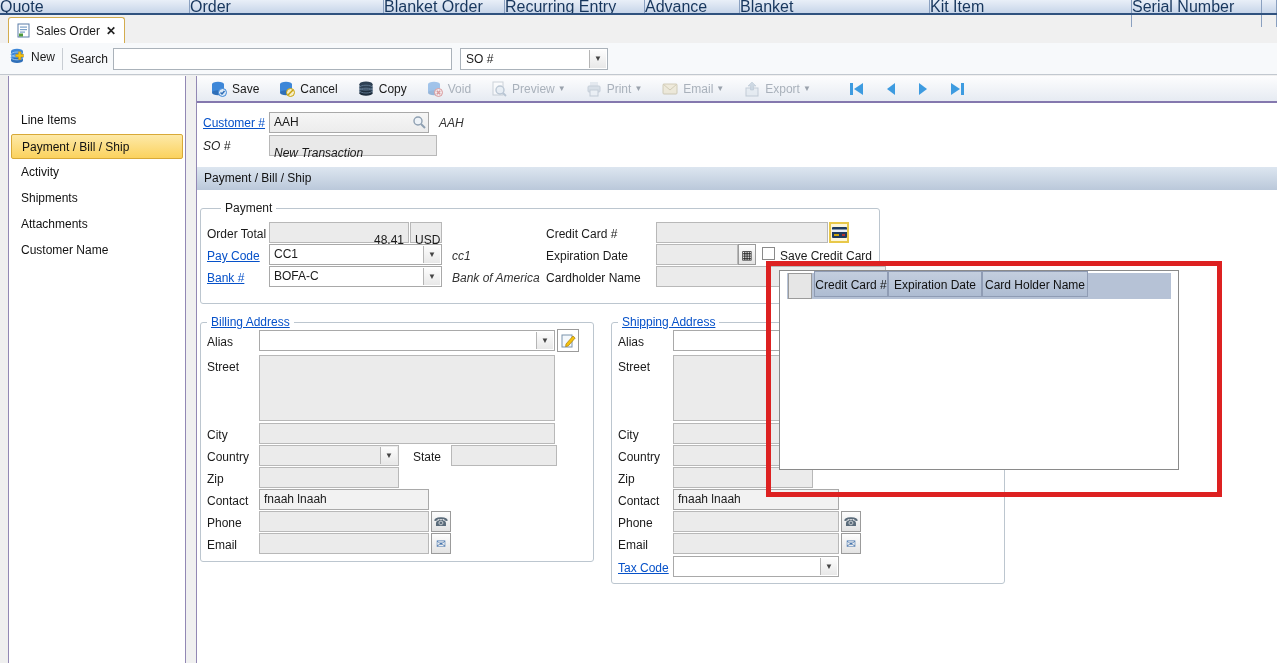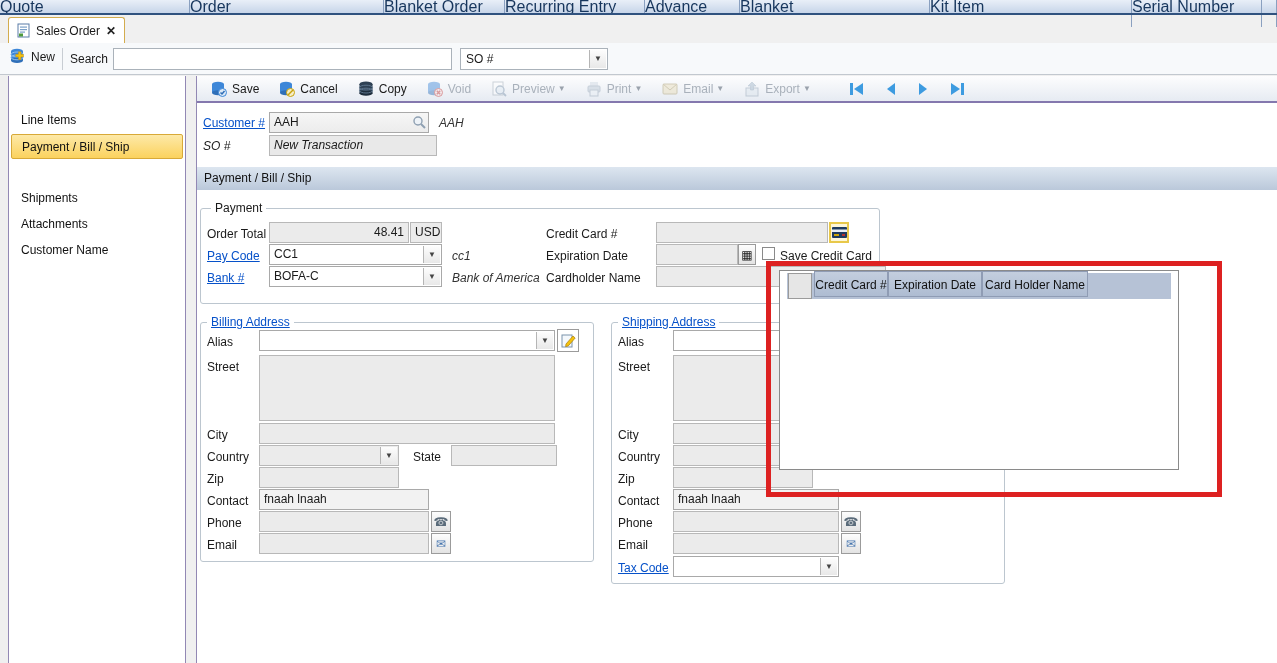--- a/index.html
+++ b/index.html
@@ -34,21 +34,21 @@
   .tbtn{display:flex;align-items:center;gap:5px;padding:2px 8px;color:#1a1a1a;}
   .tbtn.dis{color:#a9b1bb;}
   .tbtn.dis svg{opacity:.45;}
   .tb-dd{font-size:8px;color:#9aa2ac;margin-left:-2px;}
   .navbtn{padding:1px 6px;display:flex;align-items:center;}
   
   .lbl{position:absolute;height:20px;line-height:20px;color:#1a1a1a;}
   .link{color:#0651c9;text-decoration:underline;}
   .ital{font-style:italic;}
   .echo{font-style:italic;color:#333;}
-  .inp{position:absolute;background:#ebebeb;border:1px solid #b8b8b8;box-sizing:border-box;height:21px;line-height:19px;padding:0 4px;}
+  .inp{position:absolute;background:#ebebeb;border:1px solid #b8b8b8;box-sizing:border-box;height:21px;line-height:19px;padding:8px 4px;}
   .inpw{position:absolute;background:#fff;border:1px solid #a9a9a9;box-sizing:border-box;height:21px;line-height:19px;padding:0 4px;}
   .group{position:absolute;border:1px solid #bcc6cf;border-radius:3px;}
   .legend{position:absolute;background:#fff;padding:0 4px;height:14px;line-height:14px;}
   .secbar{left:0px;top:91px;width:1081px;height:23px;background:linear-gradient(#dde6f0,#bac8da);
           line-height:23px;padding-left:7px;box-sizing:border-box;color:#111;}
   .sqbtn{position:absolute;width:20px;height:21px;background:linear-gradient(#fdfdfd,#e3e3e3);
          border:1px solid #9b9b9b;box-sizing:border-box;display:flex;align-items:center;justify-content:center;font-size:12px;}
   .chk{position:absolute;width:13px;height:13px;background:#fff;border:1px solid #8a8a8a;box-sizing:border-box;}
   
   #ccgrid{left:582px;top:194px;width:400px;height:200px;background:#fff;border:1px solid #8a8a8a;box-sizing:border-box;z-index:5;}
@@ -117,20 +117,21 @@
       <span>SO #</span>
       <span class="ddarrow">▼</span>
     </div>
   </div>
 
   <div class="abs" style="left:0;top:76px;width:8px;height:587px;background:#efefef;border-right:1px solid #cfcfcf"></div>
 
   <div id="sidebar" class="abs">
     <div class="sbitem" style="top:32px">Line Items</div>
     <div class="sbitem sel" style="top:58px">Payment / Bill / Ship</div>
+    <div class="sbitem" style="top:84px">Activity</div>
     <div class="sbitem" style="top:110px">Shipments</div>
     <div class="sbitem" style="top:136px">Attachments</div>
     <div class="sbitem" style="top:162px">Customer Name</div>
   </div>
 
   <div id="content" class="abs">
 
     <div id="toolbar" class="abs">
       <div class="tbtn">
         <svg width="16" height="16" viewBox="0 0 16 16">
@@ -243,21 +244,21 @@
     </div>
     <div class="lbl echo" style="left:242px;top:37px">AAH</div>
     <div class="lbl ital" style="left:6px;top:60px">SO #</div>
     <div class="inp ital" style="left:72px;top:59px;width:168px;background:#e9e9e9">
       <span>New Transaction</span>
     </div>
 
     <div class="secbar abs">Payment / Bill / Ship</div>
 
     <div class="group" style="left:3px;top:132px;width:678px;height:94px"></div>
-    <div class="legend" style="left:14px;top:125px">Payment</div>
+    <div class="legend" style="left:24px;top:125px">Payment</div>
 
     <div class="lbl" style="left:10px;top:148px">Order Total</div>
     <div class="inp" style="left:72px;top:146px;width:140px;text-align:right">48.41</div>
     <div class="inp" style="left:213px;top:146px;width:32px;text-align:center">USD</div>
 
     <div class="lbl link" style="left:10px;top:170px">Pay Code</div>
     <div class="inpw" style="left:72px;top:168px;width:173px">
       <span>CC1</span>
       <span class="ddarrow">▼</span>
     </div>

